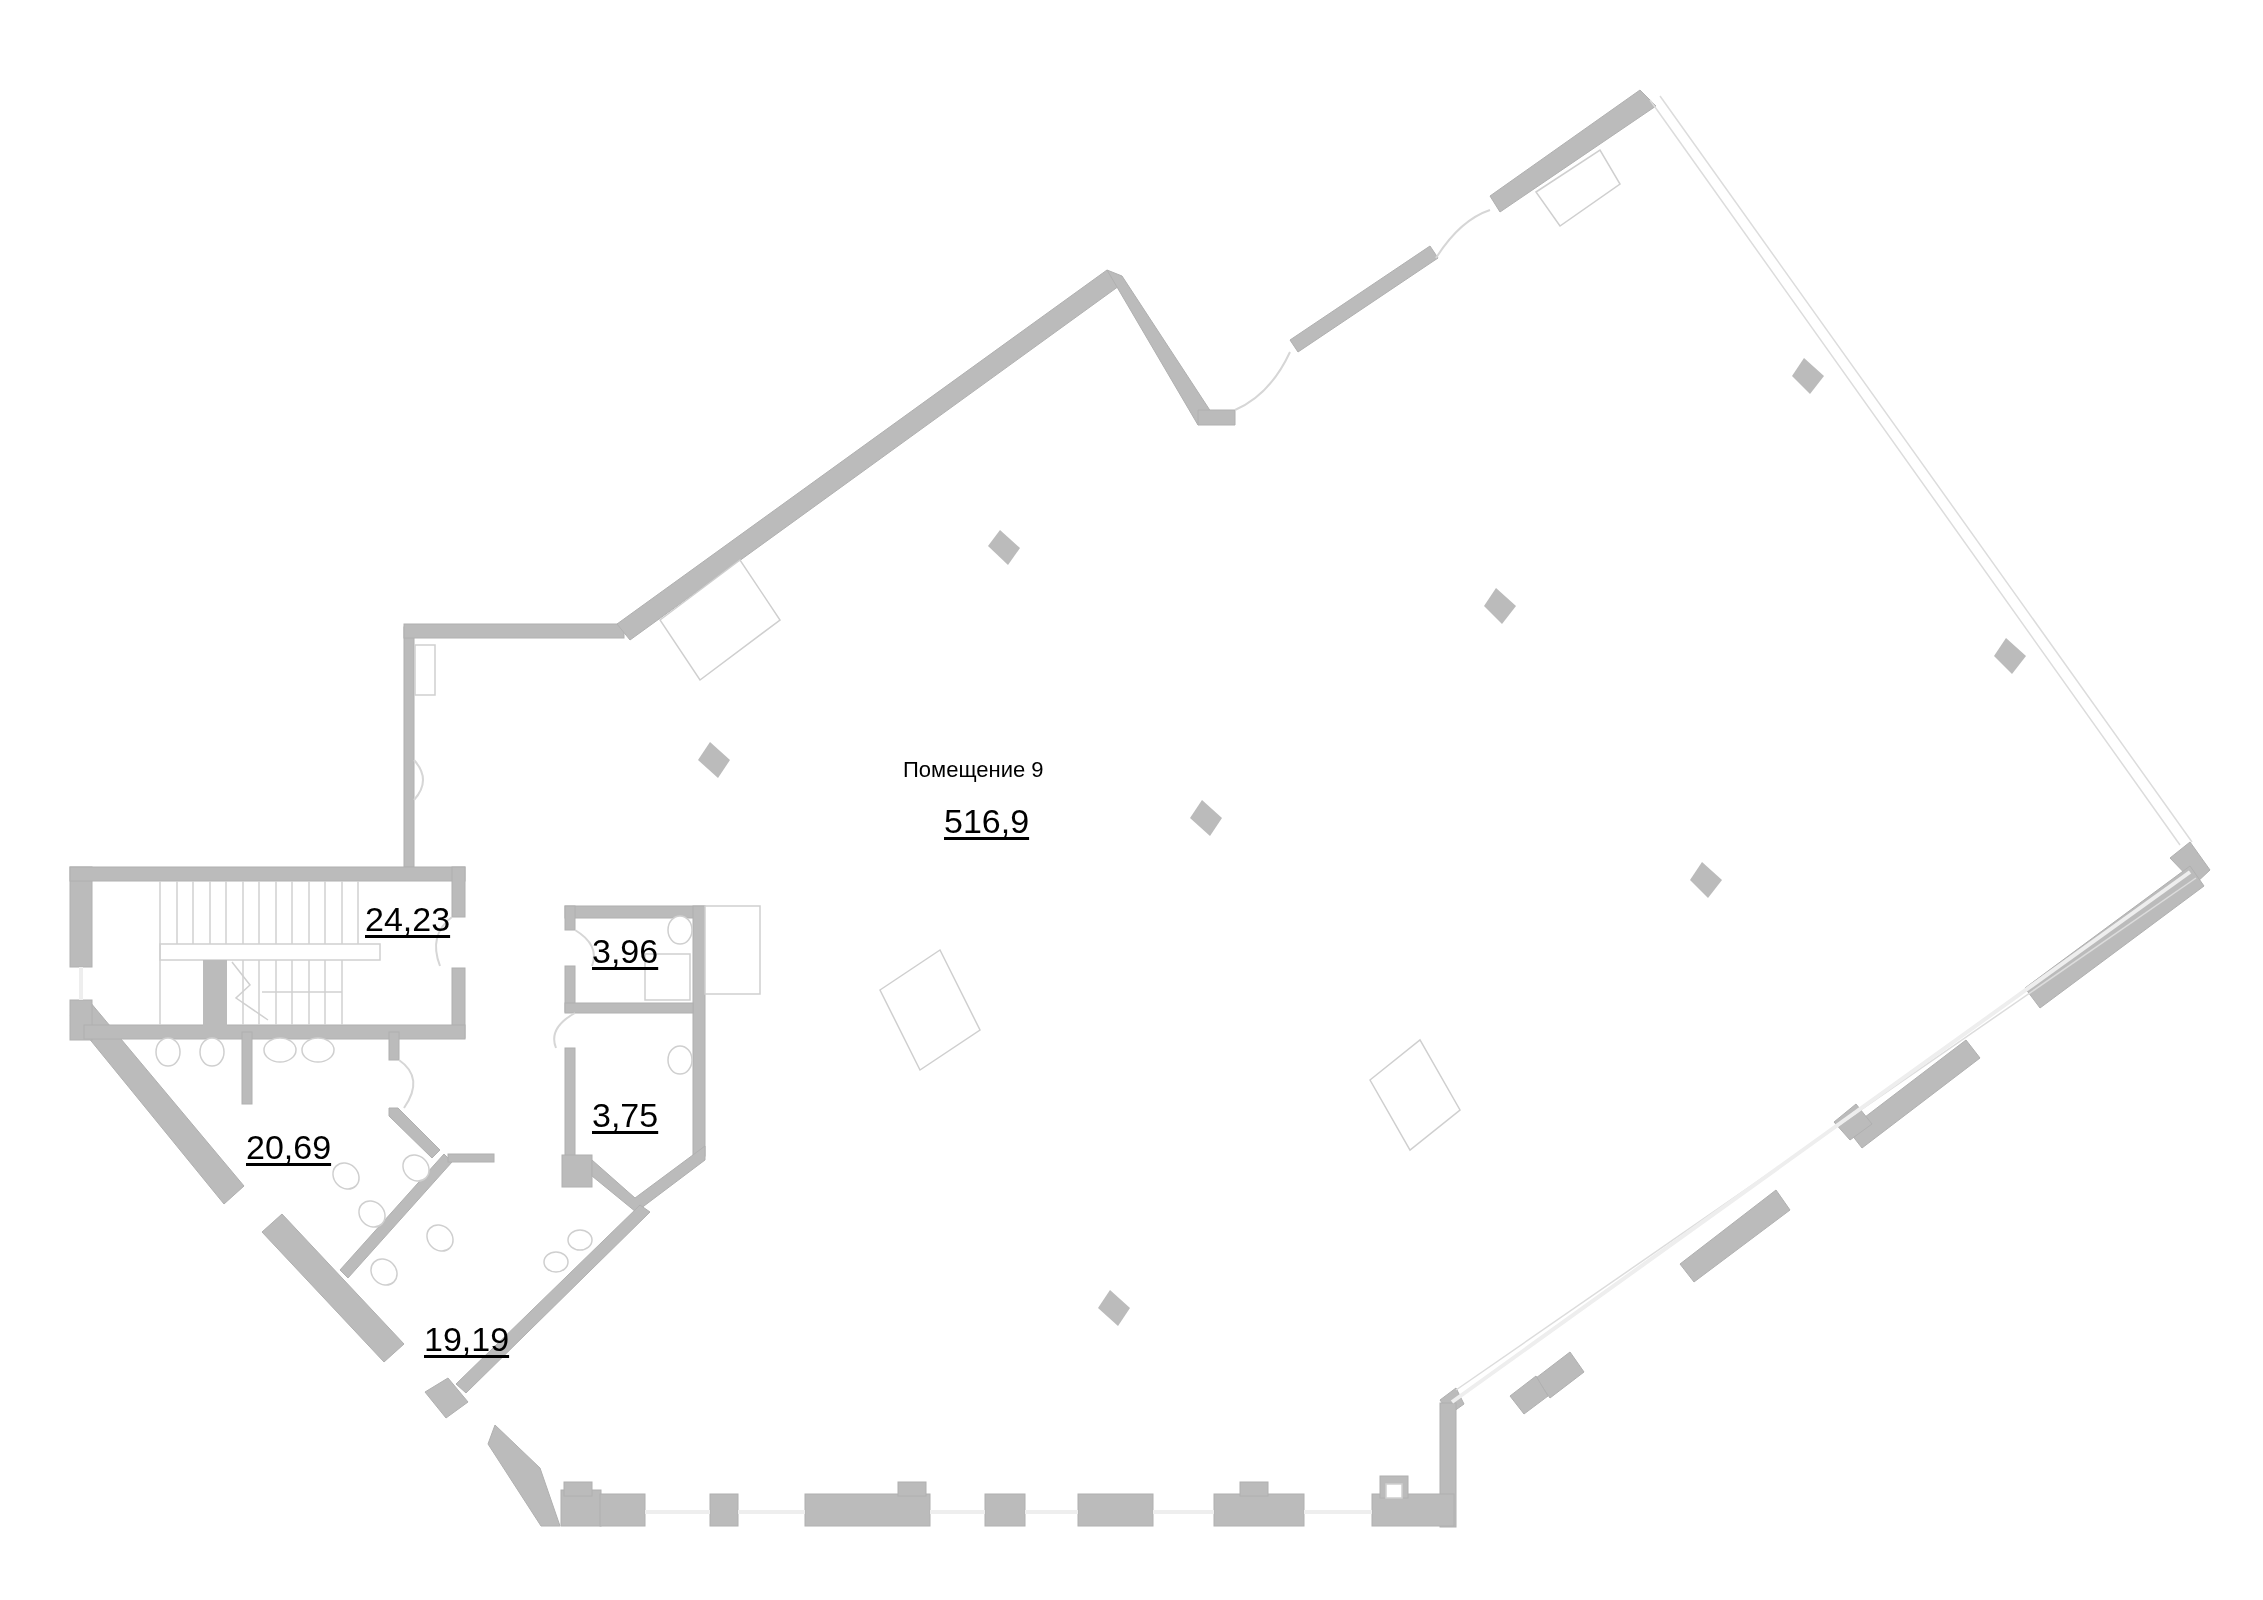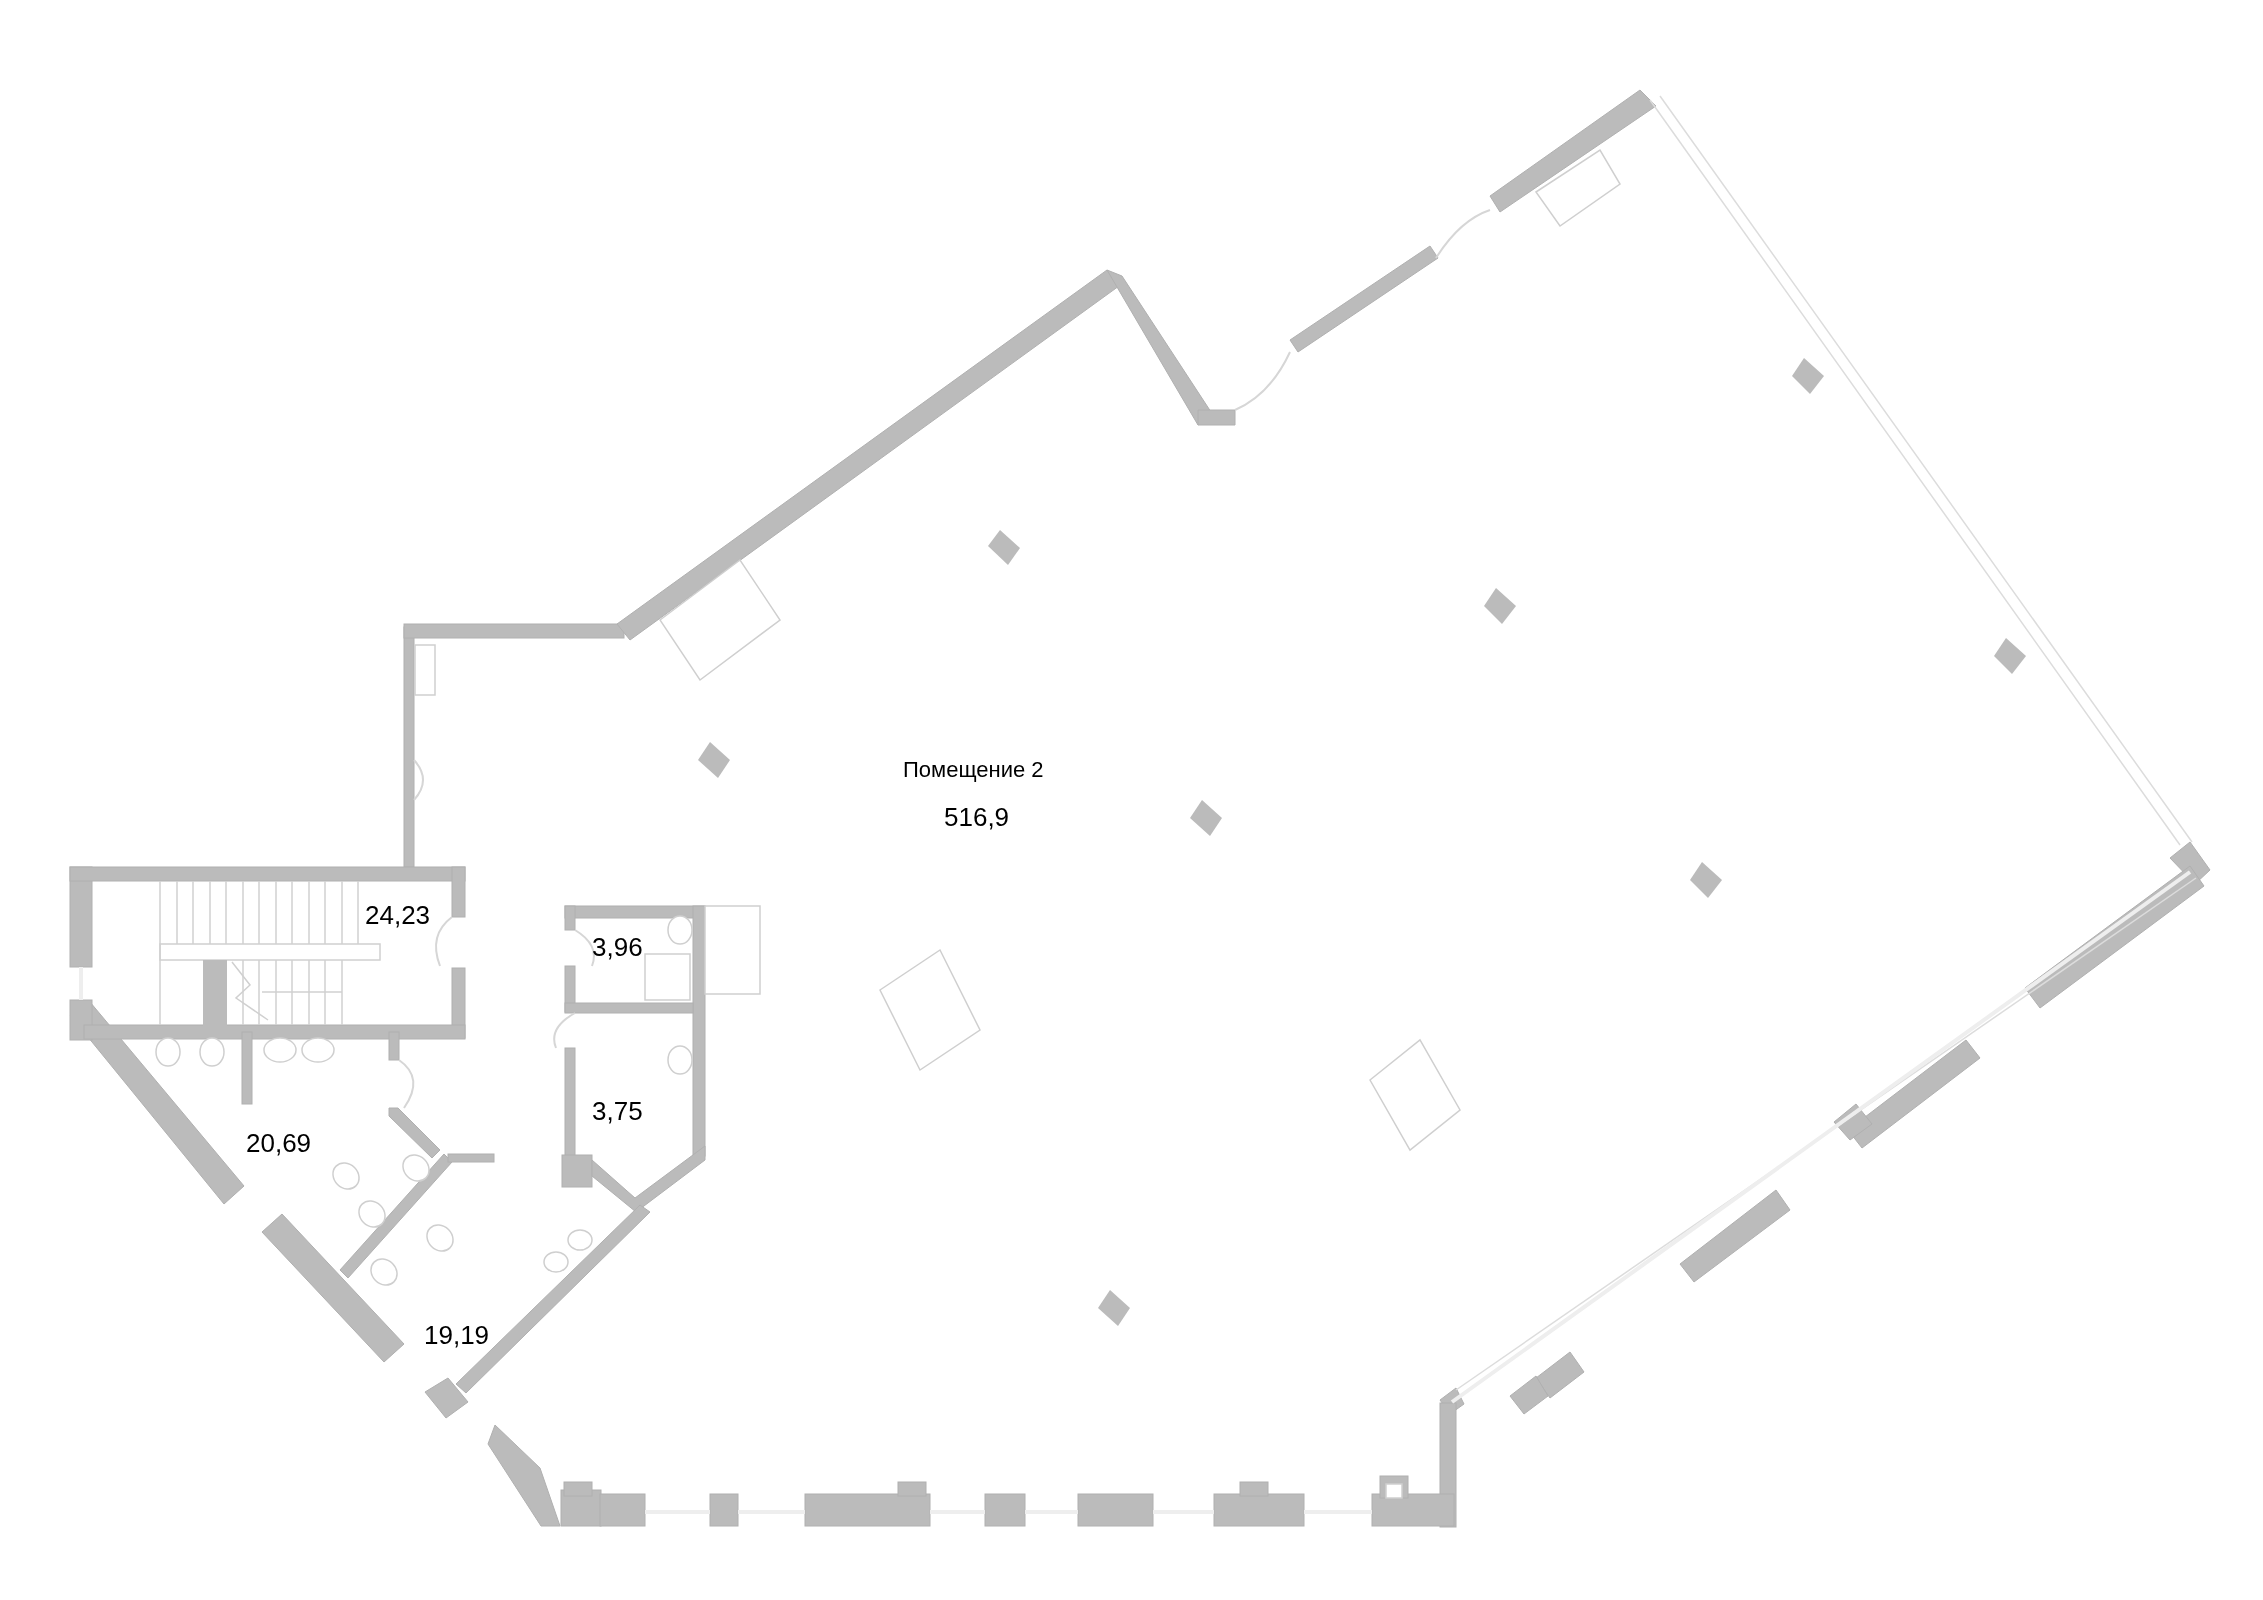--- a/index.html
+++ b/index.html
@@ -6,21 +6,21 @@
   body { width:2263px; height:1600px; position:relative; overflow:hidden; font-family:"Liberation Sans", sans-serif; }
   #plan { position:absolute; left:0; top:0; }
   .wall { fill:#bbbbbb; stroke:#b0b0b0; stroke-width:1; }
   .thin { fill:none; stroke:#d6d6d6; stroke-width:2; }
   .win { fill:#ffffff; stroke:#dcdcdc; stroke-width:1.5; }
   .winmid { stroke:#eeeeee; stroke-width:4; }
   .col { fill:#bbbbbb; }
   .fixture { fill:#ffffff; stroke:#cfcfcf; stroke-width:1.5; }
   .lbl { position:absolute; color:#000; font-family:"Liberation Sans", sans-serif; white-space:nowrap; }
   .lbl.title { font-size:22px; }
-  .lbl.area { font-size:26px; text-underline-offset:4px; }
+  .lbl.area { font-size:34px; text-decoration:underline; text-underline-offset:4px; }
 </style>
 </head>
 <body>
 
 <svg id="plan" width="2263" height="1600" viewBox="0 0 2263 1600" xmlns="http://www.w3.org/2000/svg">
 
   <g>
 
     <rect class="wall" x="404" y="627" width="10" height="240"></rect>
 
@@ -175,19 +175,19 @@
     <polygon class="col" points="1202,800 1222,818 1210,836 1190,818"></polygon>
     <polygon class="col" points="1702,862 1722,880 1708,898 1690,880"></polygon>
     <polygon class="col" points="912,1008 932,1026 918,1044 900,1026"></polygon>
     <polygon class="col" points="1406,1080 1426,1098 1412,1116 1394,1098"></polygon>
     <polygon class="col" points="1110,1290 1130,1308 1118,1326 1098,1308"></polygon>
     <polygon class="fixture" points="880,990 940,950 980,1030 920,1070"></polygon>
     <polygon class="fixture" points="1370,1080 1420,1040 1460,1110 1410,1150"></polygon>
   </g>
 </svg>
 
-<div class="lbl title" style="left:903px; top:757px;">Помещение 2</div>
+<div class="lbl title" style="left:903px; top:757px;">Помещение 9</div>
 <div class="lbl area" style="left:944px; top:802px;">516,9</div>
 <div class="lbl area" style="left:365px; top:900px;">24,23</div>
 <div class="lbl area" style="left:592px; top:932px;">3,96</div>
 <div class="lbl area" style="left:592px; top:1096px;">3,75</div>
 <div class="lbl area" style="left:246px; top:1128px;">20,69</div>
 <div class="lbl area" style="left:424px; top:1320px;">19,19</div>
 
 </body></html>

